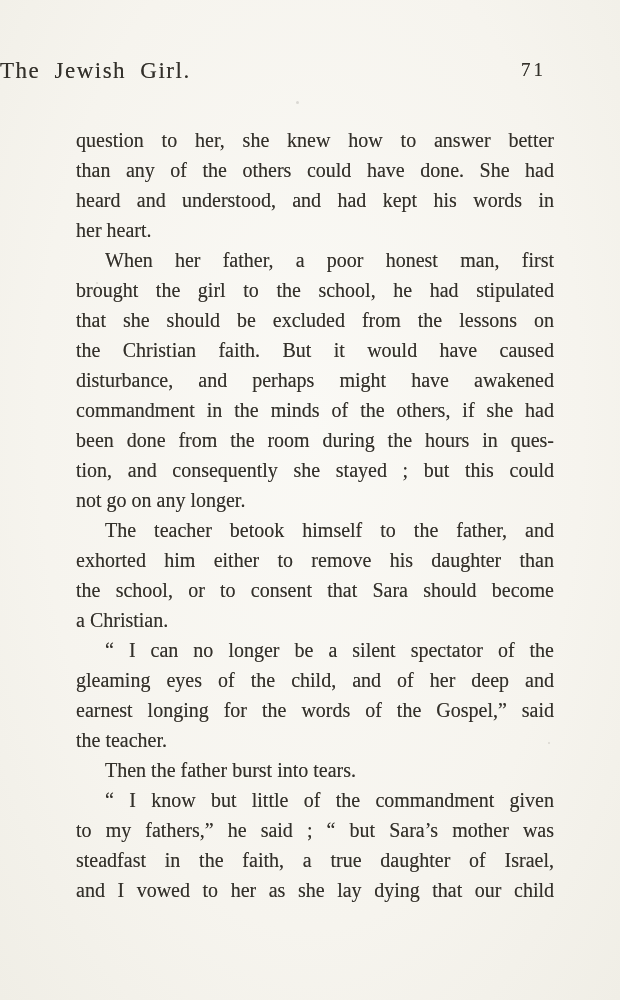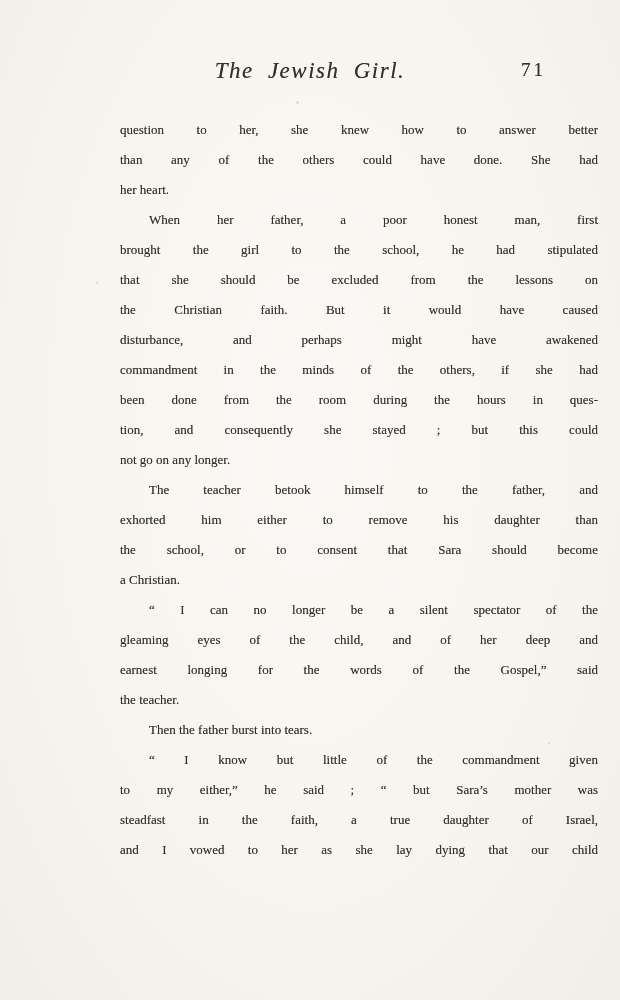--- a/index.html
+++ b/index.html
@@ -19,44 +19,42 @@
   }
   .running-head {
     position: absolute;
     top: 58px;
     left: 0;
     right: 0;
     height: 30px;
   }
   .head-title {
     display: block;
-    text-align: center;
-    font-style: italic;
+    text-align: left;
     font-size: 23px;
     letter-spacing: 1.5px;
     word-spacing: 7px;
     text-shadow: 0 0 0.6px rgba(51,48,42,0.55);
   }
   .page-num {
     position: absolute;
     top: 1px;
     right: 74px;
     font-size: 19px;
     letter-spacing: 3px;
     text-shadow: 0 0 0.6px rgba(51,48,42,0.55);
   }
   .body-text {
     position: absolute;
-    top: 115px;
+    top: 125px;
     left: 76px;
     width: 478px;
-    font-size: 13px;
+    font-size: 20px;
     line-height: 30px;
     text-shadow: 0 0 0.6px rgba(51,48,42,0.5);
-    margin-left: 44px;
   }
   .line {
     height: 30px;
     text-align: justify;
     text-align-last: justify;
     white-space: nowrap;
   }
   .line.ind {
     text-indent: 29px;
   }
@@ -84,20 +82,21 @@
 
   <div class="speck s1"></div>
   <div class="speck s2"></div>
   <div class="speck s3"></div>
 
   <div class="body-text">
 
     <div class="para">
       <div class="line">question to her, she knew how to answer better</div>
       <div class="line">than any of the others could have done. She had</div>
+      <div class="line">heard and understood, and had kept his words in</div>
       <div class="line last">her heart.</div>
     </div>
 
     <div class="para">
       <div class="line ind">When her father, a poor honest man, first</div>
       <div class="line">brought the girl to the school, he had stipulated</div>
       <div class="line">that she should be excluded from the lessons on</div>
       <div class="line">the Christian faith. But it would have caused</div>
       <div class="line">disturbance, and perhaps might have awakened</div>
       <div class="line">commandment in the minds of the others, if she had</div>
@@ -119,19 +118,19 @@
       <div class="line">earnest longing for the words of the Gospel,” said</div>
       <div class="line last">the teacher.</div>
     </div>
 
     <div class="para">
       <div class="line ind last">Then the father burst into tears.</div>
     </div>
 
     <div class="para">
       <div class="line ind">“ I know but little of the commandment given</div>
-      <div class="line">to my either,” he said ; “ but Sara’s mother was</div>
+      <div class="line">to my fathers,” he said ; “ but Sara’s mother was</div>
       <div class="line">steadfast in the faith, a true daughter of Israel,</div>
       <div class="line">and I vowed to her as she lay dying that our child</div>
     </div>
 
   </div>
 </div>
 
 </body></html>

